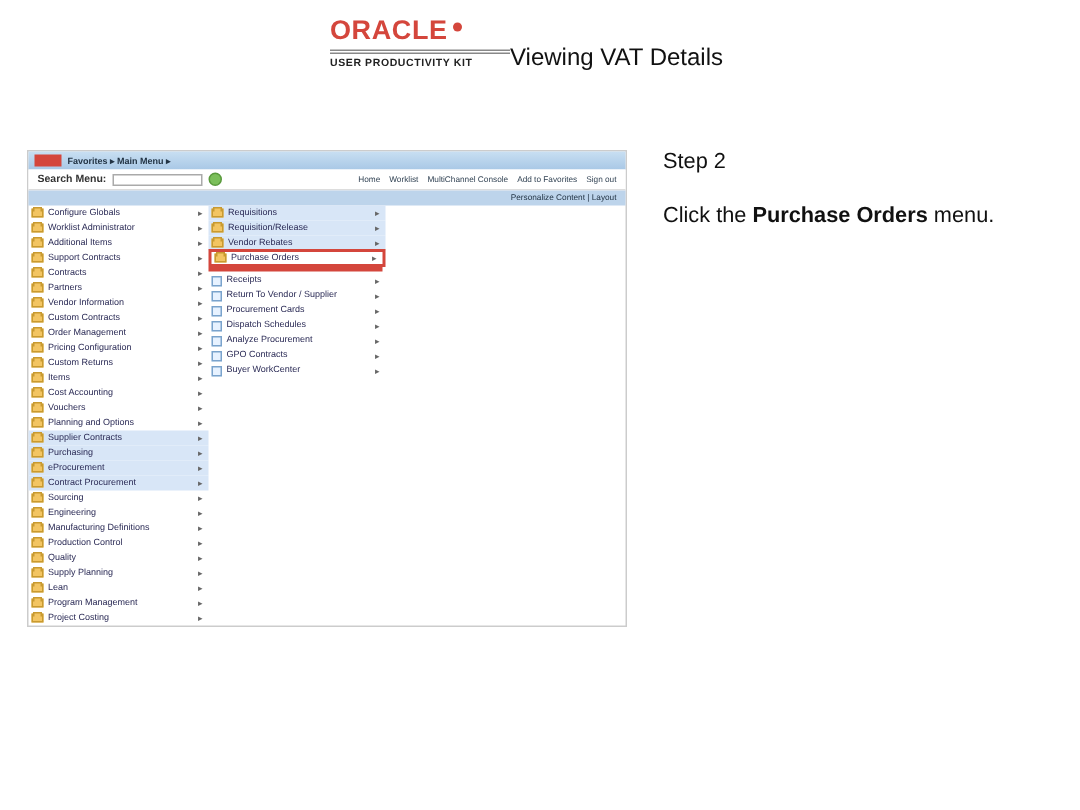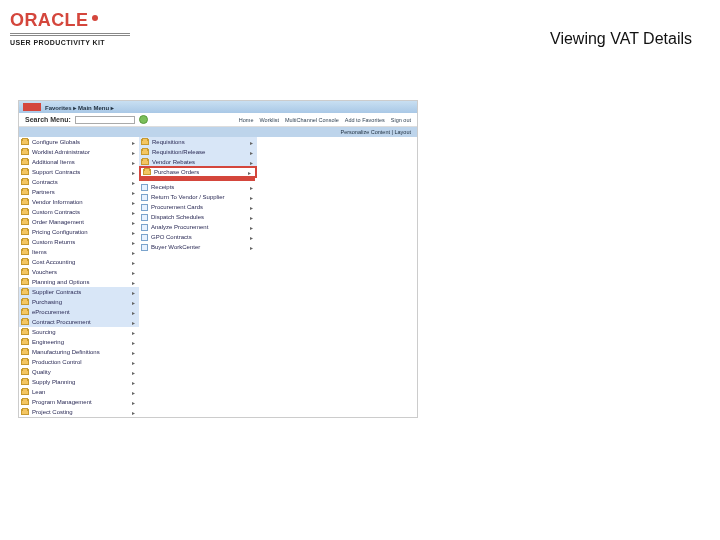--- a/index.html
+++ b/index.html
@@ -1,21 +1,21 @@
 <!DOCTYPE html>
 <html><head>
 <meta charset="utf-8">
 <style>
   * { box-sizing: border-box; margin: 0; padding: 0; }
   html, body { width: 720px; height: 540px; font-family: Arial, Helvetica, sans-serif; background: #fff; overflow: hidden; }
 
   .page { width: 720px; height: 540px; position: relative; }
 
   
-  .header { display: flex; align-items: flex-start; justify-content: space-between; padding: 10px 28px 4px 10px; }
+  .header { display: flex; align-items: flex-start; justify-content: center; padding: 10px 28px 4px 10px; }
   .brand { display: flex; flex-direction: column; }
   .brand-logo { display: flex; align-items: center; gap: 4px; }
   .oracle-word { font-weight: 900; letter-spacing: 0.4px; font-size: 18px; color: #d4463c; font-family: Arial, sans-serif; }
   .brand-dot { width: 6px; height: 6px; background:#d4463c; border-radius:50%; position:relative; top:-3px;}
   .brand-sub { font-size: 7px; letter-spacing: 0.4px; font-weight: 900; color:#222; margin-top:1px; }
   .brand-rule { border-top:1px solid #888; border-bottom:1px solid #888; height:3px; margin:2px 0 2px 0; width:120px;}
   .title { font-size: 16px; color:#111; margin-top:20px; }
 
   
   .body-row { display:flex; margin-top:48px; padding-left:18px; gap:24px; }
@@ -291,14 +291,20 @@
               <div class="row">
                 <span class="leaf"></span>
                 <span class="txt">Buyer WorkCenter</span>
                 <span class="arrow">▸</span>
               </div>
             </div>
         </div>
       </div>
     </div>
 
+    <div class="instructions">
+      <div class="step">Step 2</div>
+      <div>
+        <span>Click the </span><span class="bold">Purchase Orders</span><span> menu.</span>
+      </div>
+    </div>
   </div>
 </div>
 
 </body></html>

